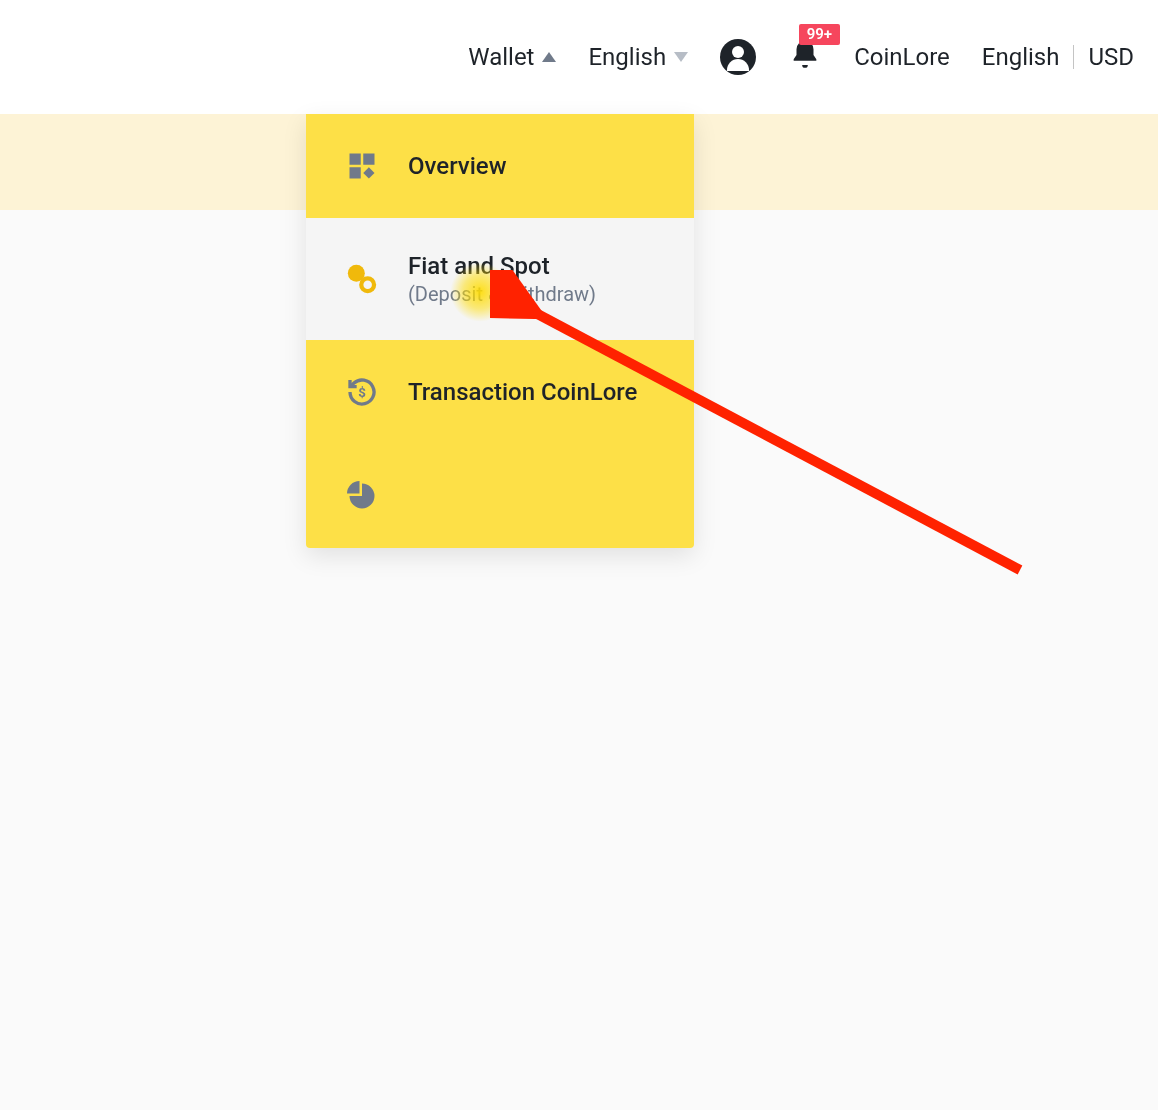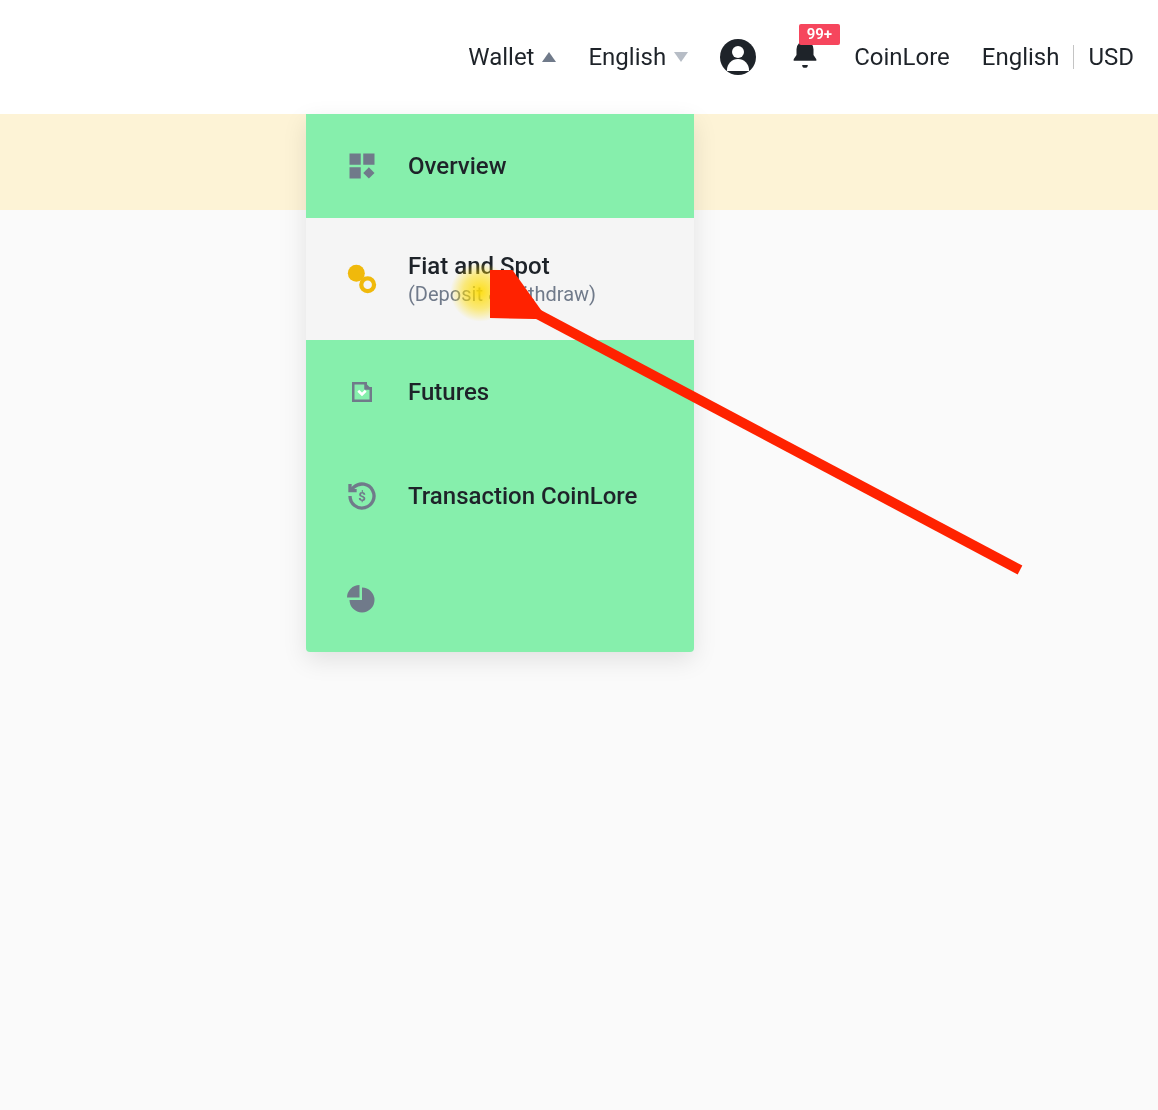--- a/index.html
+++ b/index.html
@@ -124,21 +124,21 @@
     width: 1158px;
     height: 900px;
     background: #fafafa;
     z-index: 0;
   }
   .dropdown {
     position: absolute;
     top: 114px;
     left: 306px;
     width: 388px;
-    background: #86efac;
+    background: #fde047;
     box-shadow: 0 8px 24px rgba(0,0,0,0.1);
     z-index: 3;
     border-radius: 0 0 4px 4px;
   }
   .menu-item {
     display: flex;
     align-items: center;
     gap: 28px;
     padding: 34px 38px;
     cursor: pointer;
@@ -254,32 +254,20 @@
           <circle cx="16" cy="16" r="3" fill="#f5f5f5"></circle>
         </svg>
     </div>
     <div>
       <div class="menu-label">Fiat and Spot</div>
       <div class="menu-sub">(Deposit &amp; Withdraw)</div>
     </div>
   </div>
 
 
-  <div class="menu-item">
-    <div class="icon-box">
-      <svg width="30" height="30" viewBox="0 0 24 24" fill="#707a8a">
-          <path d="M4 4h12v4h4v12H4V4zm2 2v12h12V10h-4V6H6z"></path>
-          <path d="M14 4l6 6h-6V4z"></path>
-          <path d="M9 11l3 3 3-3" stroke="#fff" stroke-width="2" fill="none"></path>
-        </svg>
-    </div>
-    <div>
-      <div class="menu-label">Futures</div>
-    </div>
-  </div>
 
 
 
   <div class="menu-item">
     <div class="icon-box">
       <svg width="32" height="32" viewBox="0 0 24 24" fill="none" stroke="#707a8a" stroke-width="2.5">
           <path d="M3 12a9 9 0 1 0 3-6.7L3 8"></path>
           <path d="M3 3v5h5"></path>
           <text x="12" y="16" font-size="10" fill="#707a8a" stroke="none" text-anchor="middle" font-weight="bold">$</text>
         </svg>

